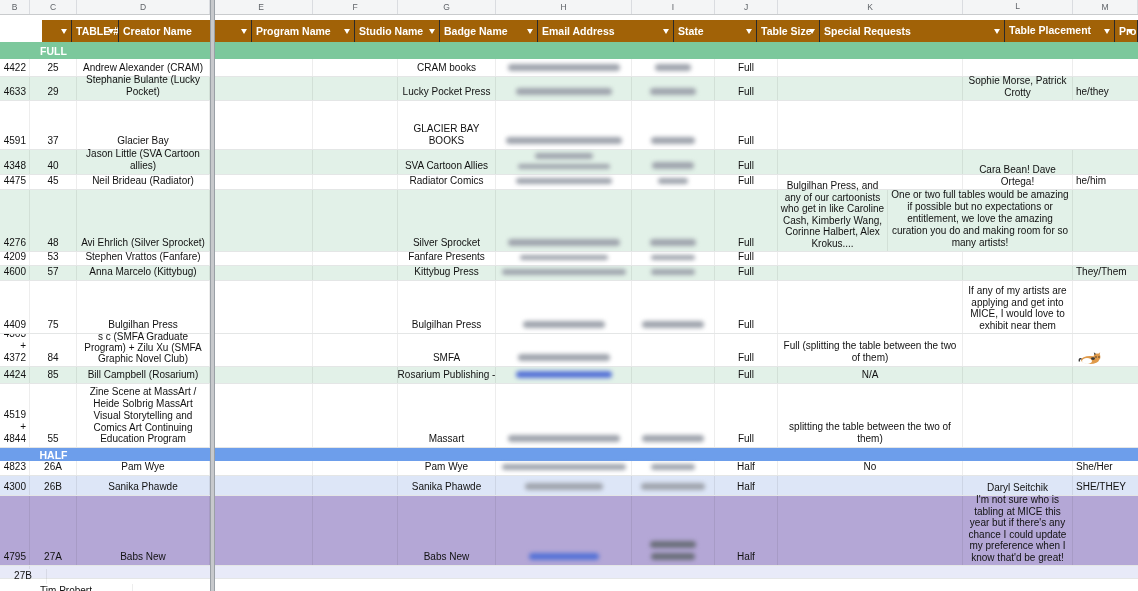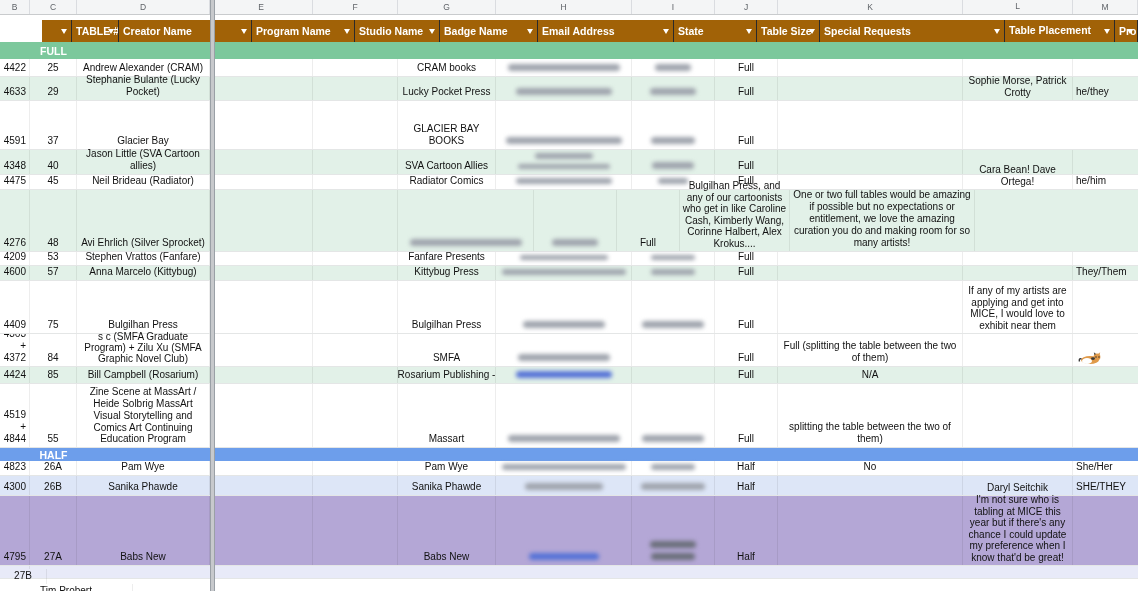--- a/index.html
+++ b/index.html
@@ -343,20 +343,23 @@
         <span class="bnum">4276</span>
       </div>
     <div class="cell cC">
         <span>48</span>
       </div>
     <div class="cell cD">
         <span>Avi Ehrlich (Silver Sprocket)</span>
       </div>
     <div class="cell cE"></div>
     <div class="cell cF"></div>
+    <div class="cell cG">
+        <span>Silver Sprocket</span>
+      </div>
     <div class="cell cH">
         <div class="blob" style="width:112px"></div>
       </div>
     <div class="cell cI">
         <div class="blob" style="width:46px"></div>
       </div>
     <div class="cell cJ">
         <span>Full</span>
       </div>
     <div class="cell cL">

